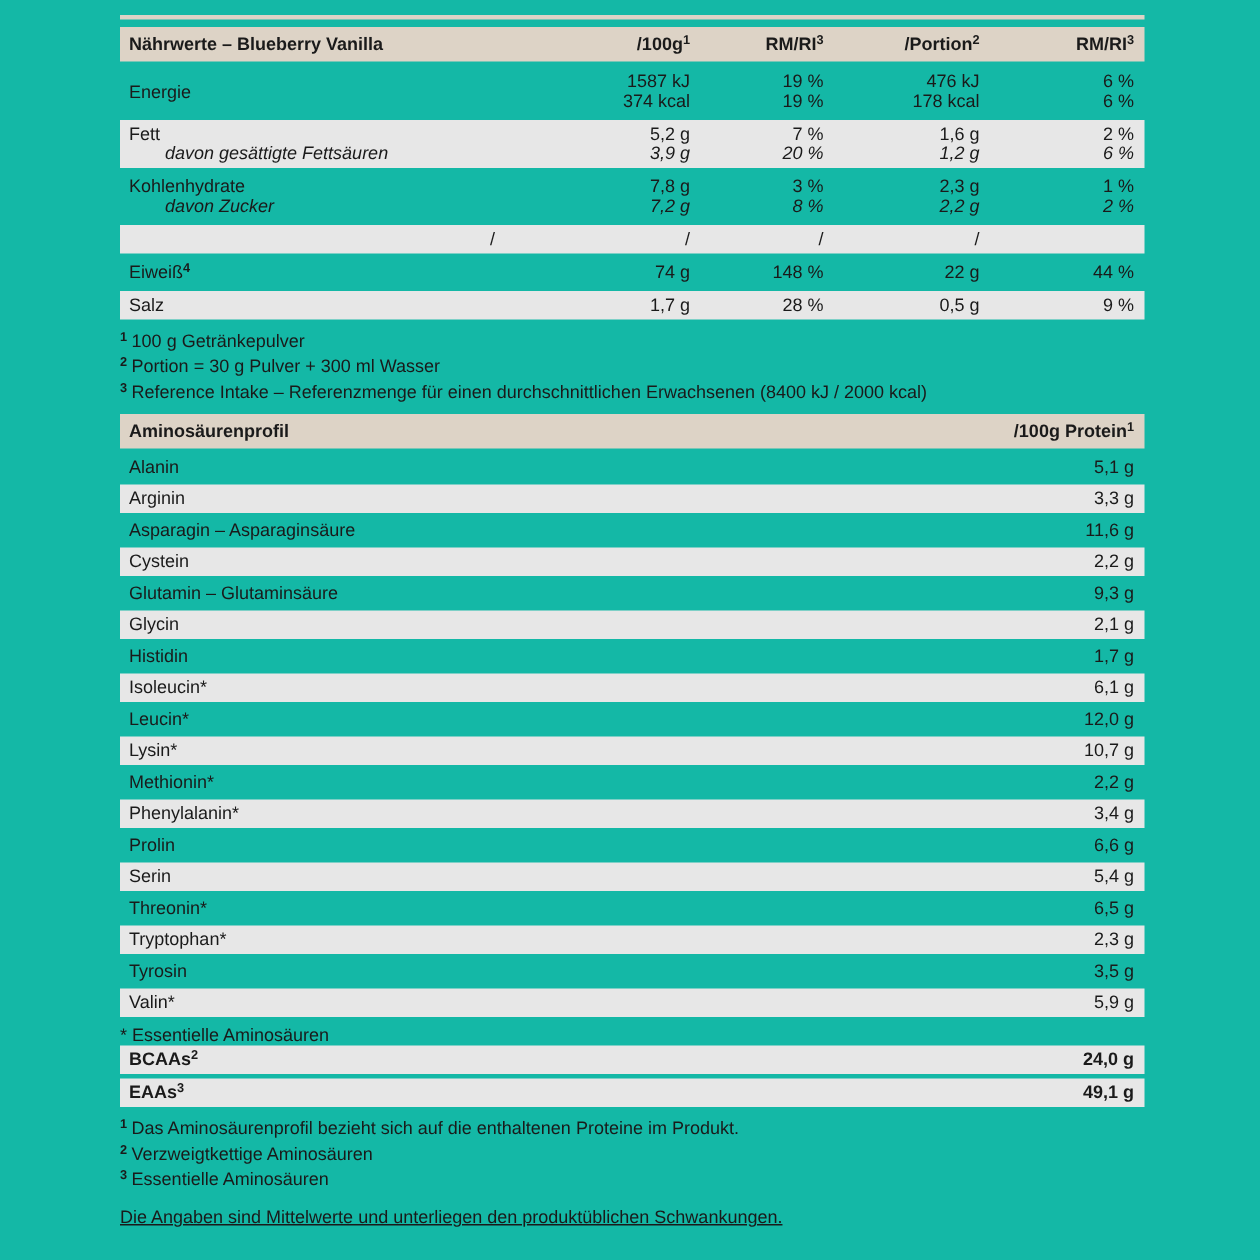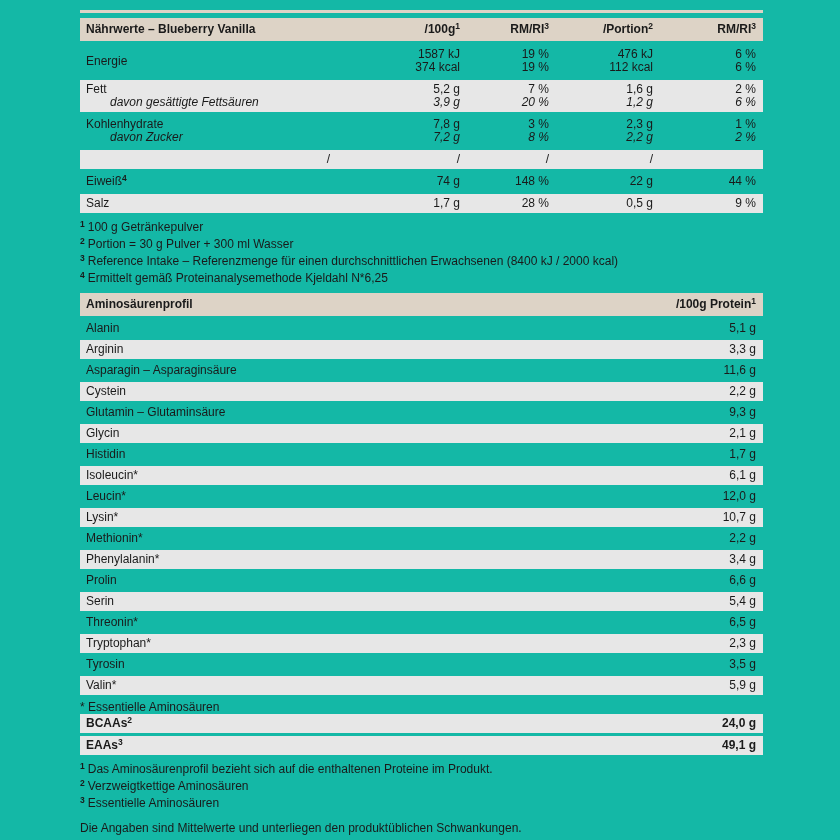--- a/index.html
+++ b/index.html
@@ -50,21 +50,21 @@
     padding:5px 7px 5px 6px;line-height:13px;margin-bottom:3px;
   }
   .arow{
     display:flex;justify-content:space-between;
     padding:3px 7px 3px 6px;line-height:13px;margin-bottom:2px;
   }
   .al{text-align:right;}
   .av{text-align:right;white-space:nowrap;}
   .note-line{padding:4px 0 0 0;line-height:13px;}
   .total{margin-bottom:3px;font-weight:bold;}
-  .disclaimer{margin-top:12px;line-height:13px;}
+  .disclaimer{margin-top:12px;line-height:13px;text-decoration:underline;}
 </style>
 </head>
 <body>
 
 <div class="page">
   <div class="content">
 
     <div class="top-rule"></div>
 
     <section>
@@ -77,21 +77,21 @@
       </div>
 
       <div class="trow">
         <div class="cl span2">Energie</div>
         <div class="cv">1587 kJ</div>
         <div class="cv">19 %</div>
         <div class="cv">476 kJ</div>
         <div class="cv">6 %</div>
         <div class="cv">374 kcal</div>
         <div class="cv">19 %</div>
-        <div class="cv">112 kcal</div>
+        <div class="cv">178 kcal</div>
         <div class="cv">6 %</div>
       </div>
 
       <div class="trow shade">
         <div class="cl">Fett</div>
         <div class="cv">5,2 g</div>
         <div class="cv">7 %</div>
         <div class="cv">1,6 g</div>
         <div class="cv">2 %</div>
         <div class="cl subcell sublabel">davon gesättigte Fettsäuren</div>
@@ -135,21 +135,20 @@
         <div class="cv">28 %</div>
         <div class="cv">0,5 g</div>
         <div class="cv">9 %</div>
       </div>
     </section>
 
     <div class="fnblock">
       <p class="fn"><sup class="fnm">1</sup><span class="fnt">100 g Getränkepulver</span></p>
       <p class="fn"><sup class="fnm">2</sup><span class="fnt">Portion = 30 g Pulver + 300 ml Wasser</span></p>
       <p class="fn"><sup class="fnm">3</sup><span class="fnt">Reference Intake – Referenzmenge für einen durchschnittlichen Erwachsenen (8400 kJ / 2000 kcal)</span></p>
-      <p class="fn"><sup class="fnm">4</sup><span class="fnt">Ermittelt gemäß Proteinanalysemethode Kjeldahl N*6,25</span></p>
     </div>
 
     <section>
       <div class="ahead">
         <div class="al">Aminosäurenprofil</div>
         <div class="av"><span>/100g Protein</span><sup>1</sup></div>
       </div>
 
       <div class="arow">
           <div class="al">Alanin</div>

